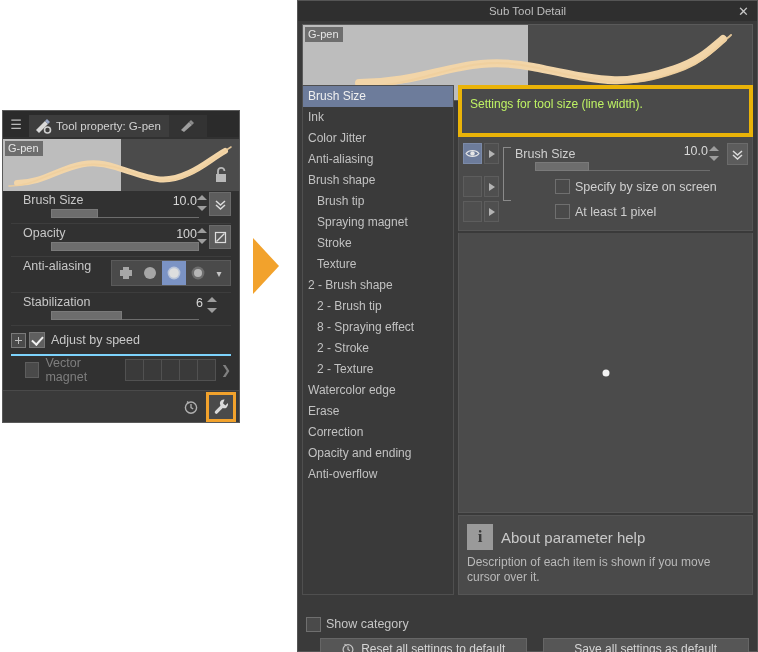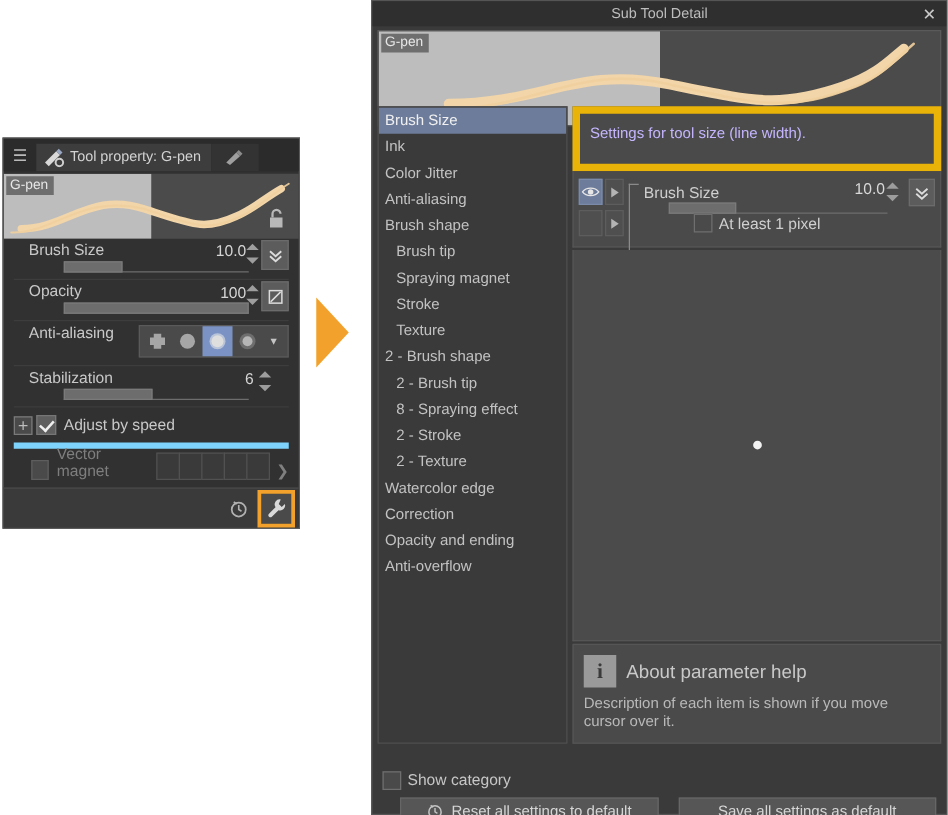--- a/index.html
+++ b/index.html
@@ -132,22 +132,22 @@
     content: ""; position: absolute; left: 4px; top: 1px;
     width: 5px; height: 9px; border: solid #f0f0f0;
     border-width: 0 2px 2px 0; transform: rotate(42deg);
   }
   .chkbox.empty { background: #4a4a4a; border-color: #5e5e5e; }
   .chk-lbl { color: #c8c8c8; font-size: 12.5px; }
   .chk-lbl.dim { color: #7e7e7e; }
 
   .vm-row {
     position: relative; height: 30px; margin: 0 8px;
-    border-top: 5px solid #7dd3fc;
-    display: flex; align-items: flex-end; padding-left: 14px;
+    border-top: 2px solid #7dd3fc;
+    display: flex; align-items: center; padding-left: 14px;
   }
   .vm-cells { display: flex; margin-left: 8px; }
   .vm-cells span {
     width: 19px; height: 22px; background: #3a3a3a; border: 1px solid #515151;
     margin-right: -1px;
   }
   .vm-arrow { color: #808080; font-size: 12px; margin-left: 6px; }
 
   .tp-footer {
     position: absolute; left: 0; right: 0; bottom: 0;
@@ -208,22 +208,22 @@
   .cat-item {
     height: 21px; line-height: 21px;
     color: #c2c2c2; font-size: 12px;
     padding-left: 5px; white-space: nowrap;
   }
   .cat-item.indent { padding-left: 14px; }
   .cat-item.sel { background: #6d7c9b; color: #f0f0f0; }
 
   .right-col { flex: 1; margin-left: 4px; display: flex; flex-direction: column; }
   .desc-box {
-    height: 52px; background: #4a4a4a; border: 6px solid #eab308;
-    color: #c4b5fd; font-size: 12px; padding: 8px 8px;
+    height: 52px; background: #4a4a4a; border: 4px solid #eab308;
+    color: #bef264; font-size: 12px; padding: 8px 8px;
   }
   .params {
     background: #4a4a4a; border: 1px solid #555; border-top: none;
     padding: 4px 0 6px 0; position: relative;
   }
   .p-row { position: relative; height: 25px; display: flex; align-items: center; padding-left: 4px; }
   .toggle-sq {
     width: 19px; height: 21px; background: #4f4f4f; border: 1px solid #5d5d5d;
     display: flex; align-items: center; justify-content: center; margin-right: 2px;
   }
@@ -489,20 +489,21 @@
         <div class="cat-item indent">Brush tip</div>
         <div class="cat-item indent">Spraying magnet</div>
         <div class="cat-item indent">Stroke</div>
         <div class="cat-item indent">Texture</div>
         <div class="cat-item">2 - Brush shape</div>
         <div class="cat-item indent">2 - Brush tip</div>
         <div class="cat-item indent">8 - Spraying effect</div>
         <div class="cat-item indent">2 - Stroke</div>
         <div class="cat-item indent">2 - Texture</div>
         <div class="cat-item">Watercolor edge</div>
+        <div class="cat-item">Erase</div>
         <div class="cat-item">Correction</div>
         <div class="cat-item">Opacity and ending</div>
         <div class="cat-item">Anti-overflow</div>
       </div>
 
       <div class="right-col">
 
         <div class="desc-box">Settings for tool size (line width).</div>
 
         <div class="params">
@@ -527,20 +528,28 @@
                 <i class="up"></i>
                 <i class="dn"></i>
               </span>
             <span class="p-btn">
               <svg width="13" height="13" viewBox="0 0 13 13">
                 <path d="M2 3 L6.5 7 L11 3 M2 7 L6.5 11 L11 7" fill="none" stroke="#dcdcdc" stroke-width="1.5"></path>
               </svg>
             </span>
           </div>
 
+          <div class="p-row" style="margin-top:8px">
+            <span class="toggle-sq"></span>
+            <span class="tri-sq">
+                <i></i>
+              </span>
+            <span class="p-chk"></span>
+            <span class="p-chk-lbl">Specify by size on screen</span>
+          </div>
 
           <div class="p-row">
             <span class="toggle-sq"></span>
             <span class="tri-sq">
                 <i></i>
               </span>
             <span class="p-chk"></span>
             <span class="p-chk-lbl">At least 1  pixel</span>
           </div>
         </div>

